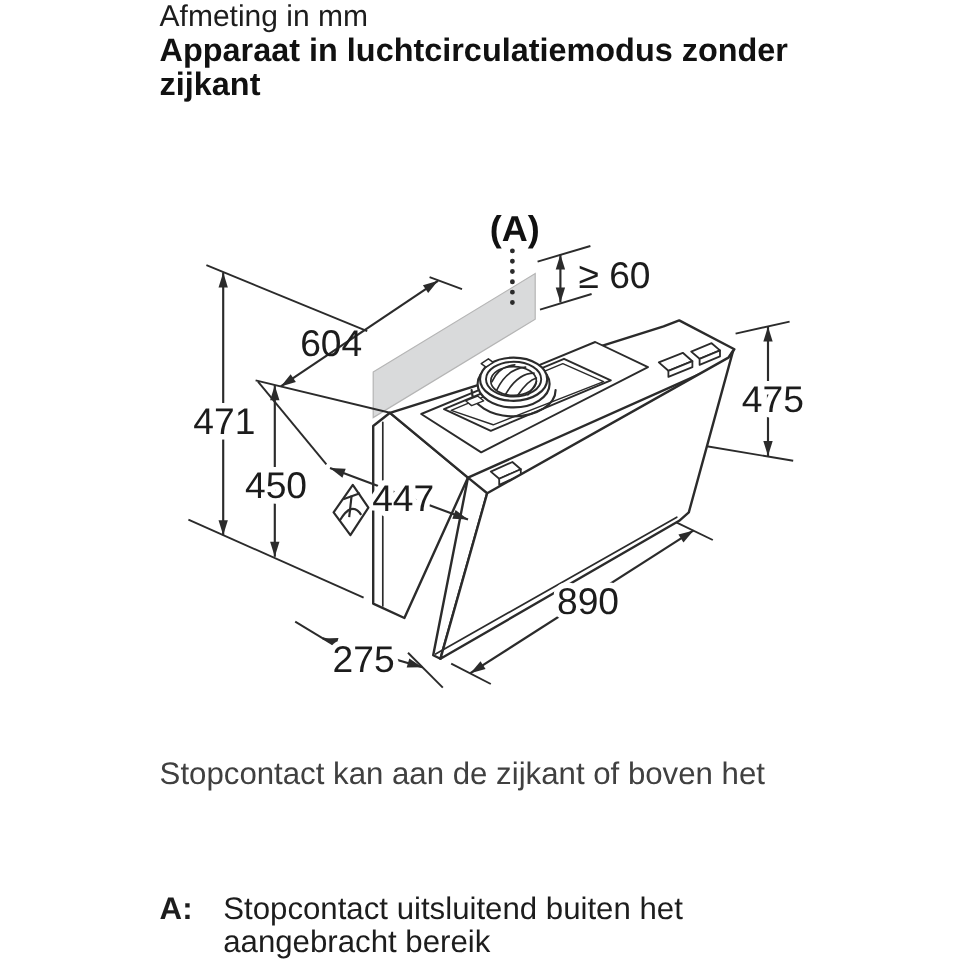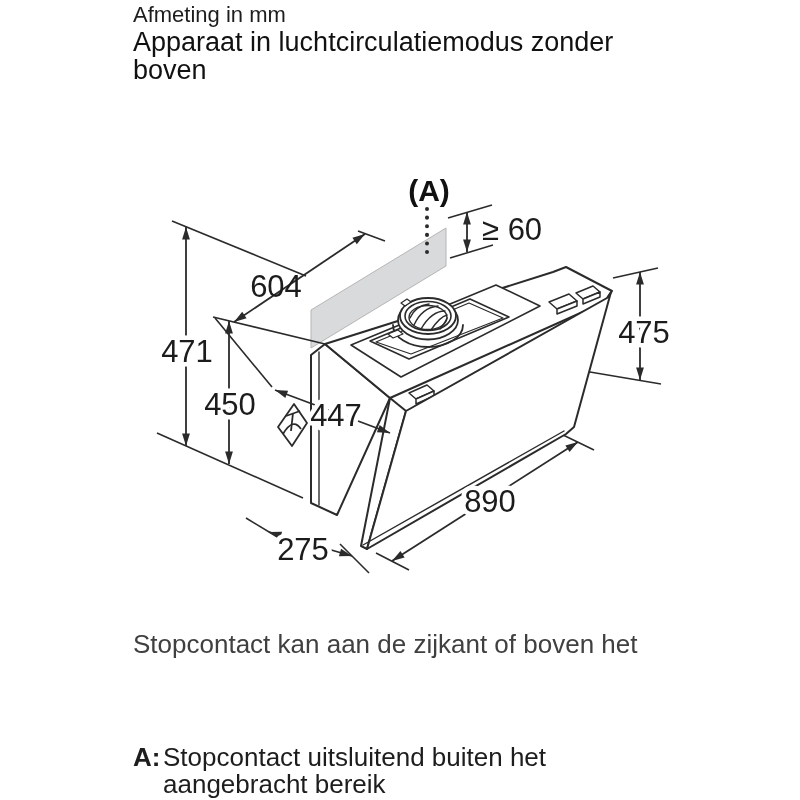--- a/index.html
+++ b/index.html
@@ -3,42 +3,42 @@
 <meta charset="utf-8">
 <style>
   html,body{margin:0;padding:0;}
   body{
     width:800px;height:800px;position:relative;background:#ffffff;
     font-family:"Liberation Sans","DejaVu Sans",sans-serif;color:#1c1c1c;
     overflow:hidden;
   }
   .page{position:absolute;inset:0;}
   .title-block{position:absolute;left:133px;top:1px;}
-  .title-sub{font-size:22px;line-height:27px;font-weight:400;color:#1d1d1d;}
-  .title-main{font-size:27px;line-height:28px;font-weight:400;color:#111;}
+  .title-sub{font-size:25px;line-height:27px;font-weight:400;color:#1d1d1d;}
+  .title-main{font-size:27px;line-height:28px;font-weight:700;color:#111;}
   .diagram-svg{position:absolute;left:0;top:0;width:800px;height:800px;}
   .notes{position:absolute;left:133px;top:631px;width:600px;}
   .note1{font-size:26px;line-height:27px;color:#404040;}
   .note2{position:absolute;left:0;top:113px;font-size:26px;line-height:26.5px;color:#1d1d1d;}
   .note2 .a-prefix{font-weight:700;position:absolute;left:0;top:0;}
-  .note2 .a-lines{margin-left:30px;}
+  .note2 .a-lines{margin-left:53px;}
   svg text{font-family:"Liberation Sans","DejaVu Sans",sans-serif;}
   .dimlabel{font-size:31px;fill:#1c1c1c;paint-order:stroke;stroke:#ffffff;stroke-width:9px;stroke-linejoin:round;}
   .dimlabel-plain{font-size:31px;fill:#1c1c1c;}
   .a-label{font-size:30px;font-weight:700;fill:#111;}
 </style>
 </head>
 <body>
 
 <div class="page">
 
   <div class="title-block">
     <div class="title-sub">Afmeting in mm</div>
     <div class="title-main">Apparaat in luchtcirculatiemodus zonder</div>
-    <div class="title-main">boven</div>
+    <div class="title-main">zijkant</div>
   </div>
 
   <svg class="diagram-svg" viewBox="0 0 800 800">
     <defs>
       <marker id="ar" markerUnits="userSpaceOnUse" markerWidth="15" markerHeight="11" refX="13.5" refY="5.5" orient="auto-start-reverse">
         <path d="M13.5,5.5 L1,1.6 L1,9.4 Z" fill="#2b2b2b"></path>
       </marker>
     </defs>
 
     <polygon points="311,310 446,228 446,266 311,348" fill="#d9dadb" stroke="#b5b5b5" stroke-width="1"></polygon>

